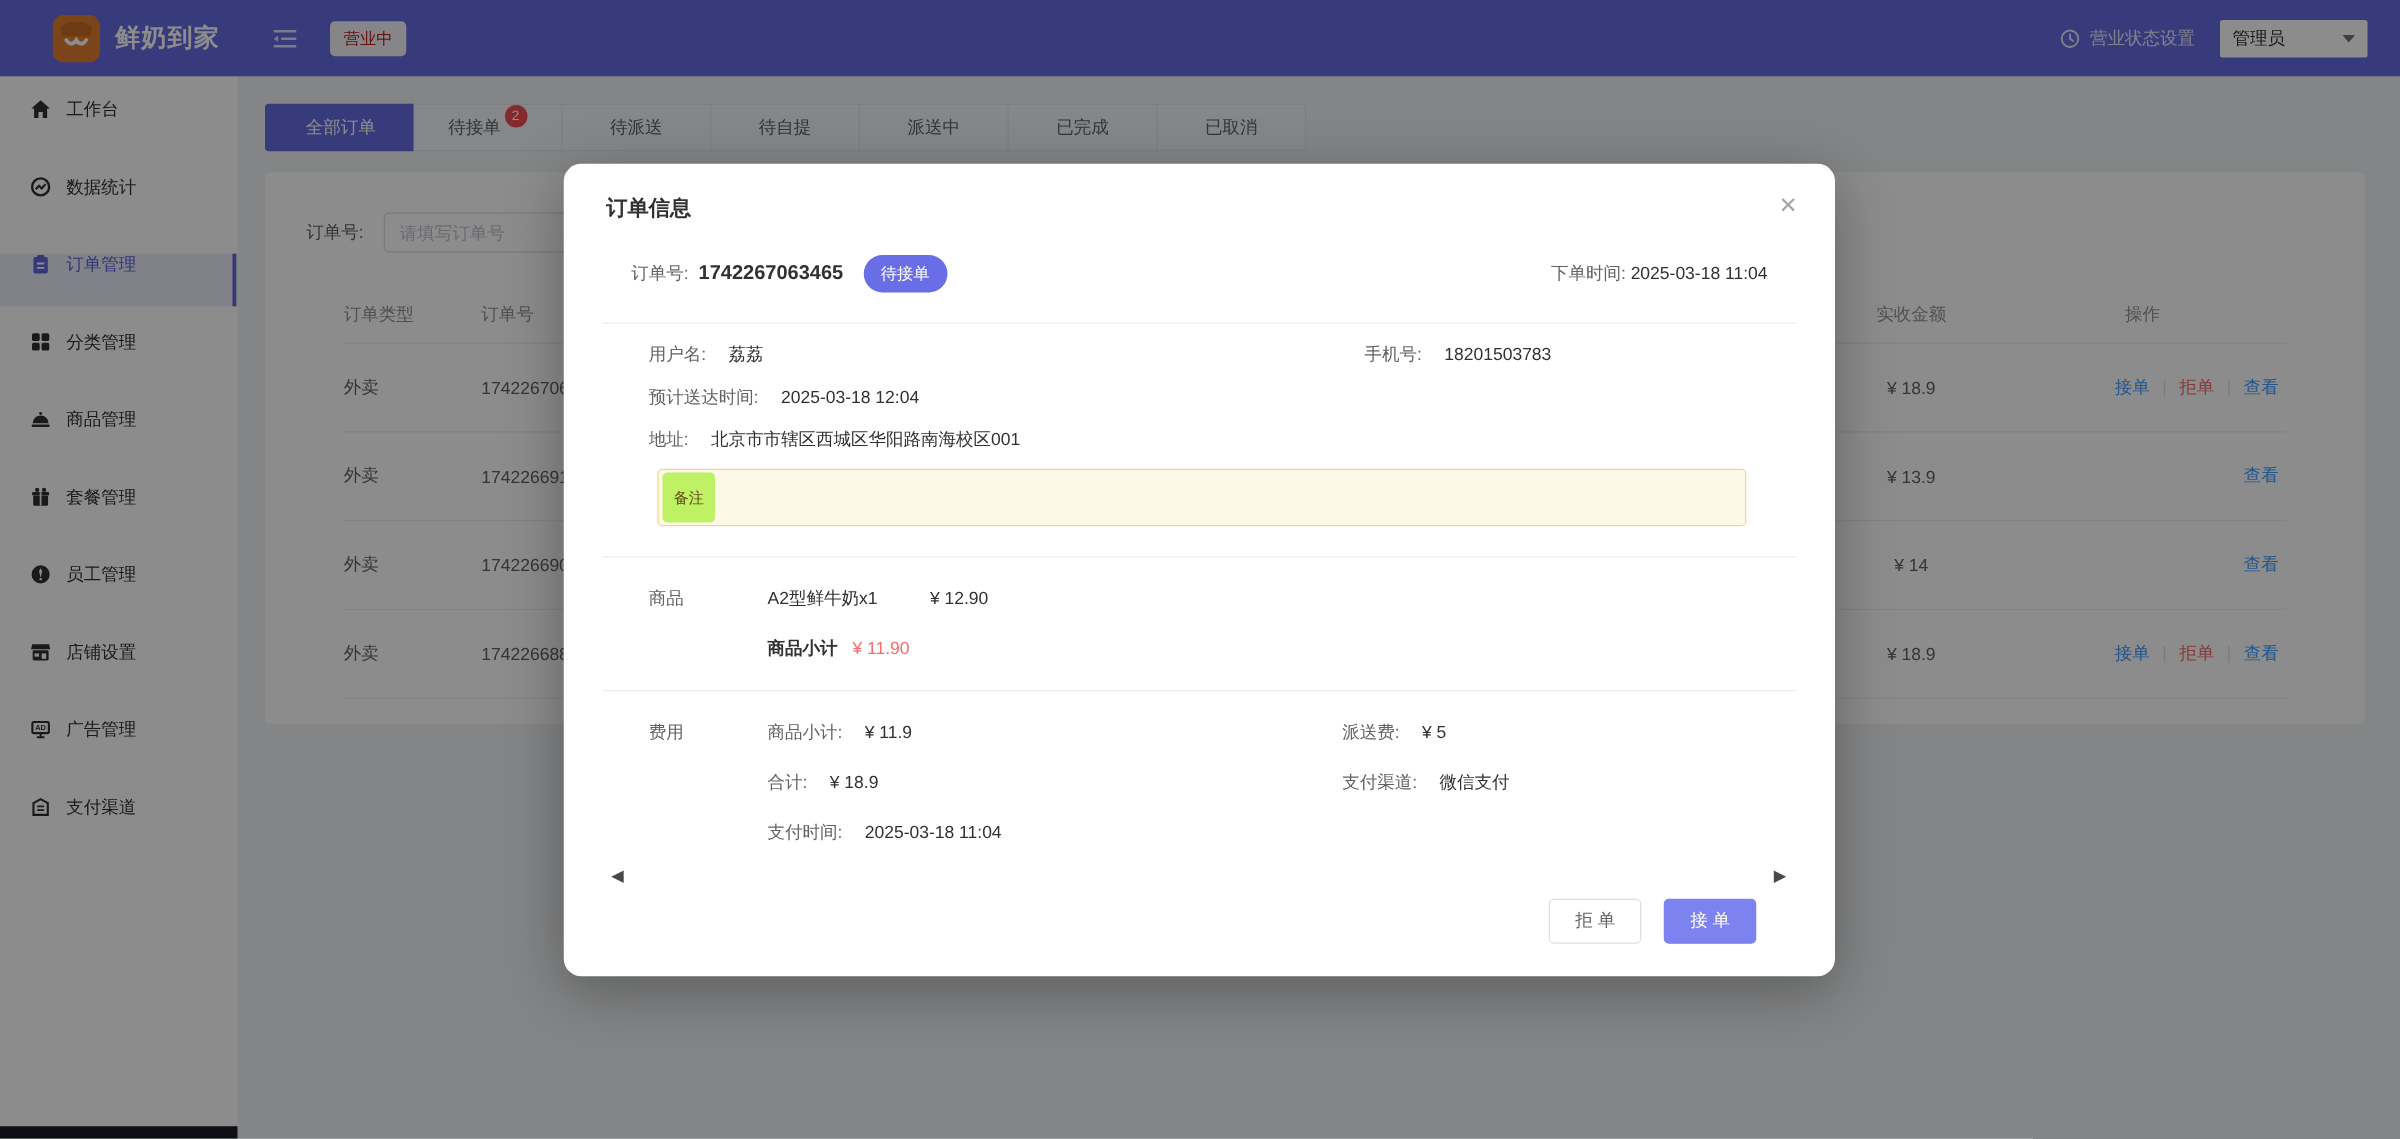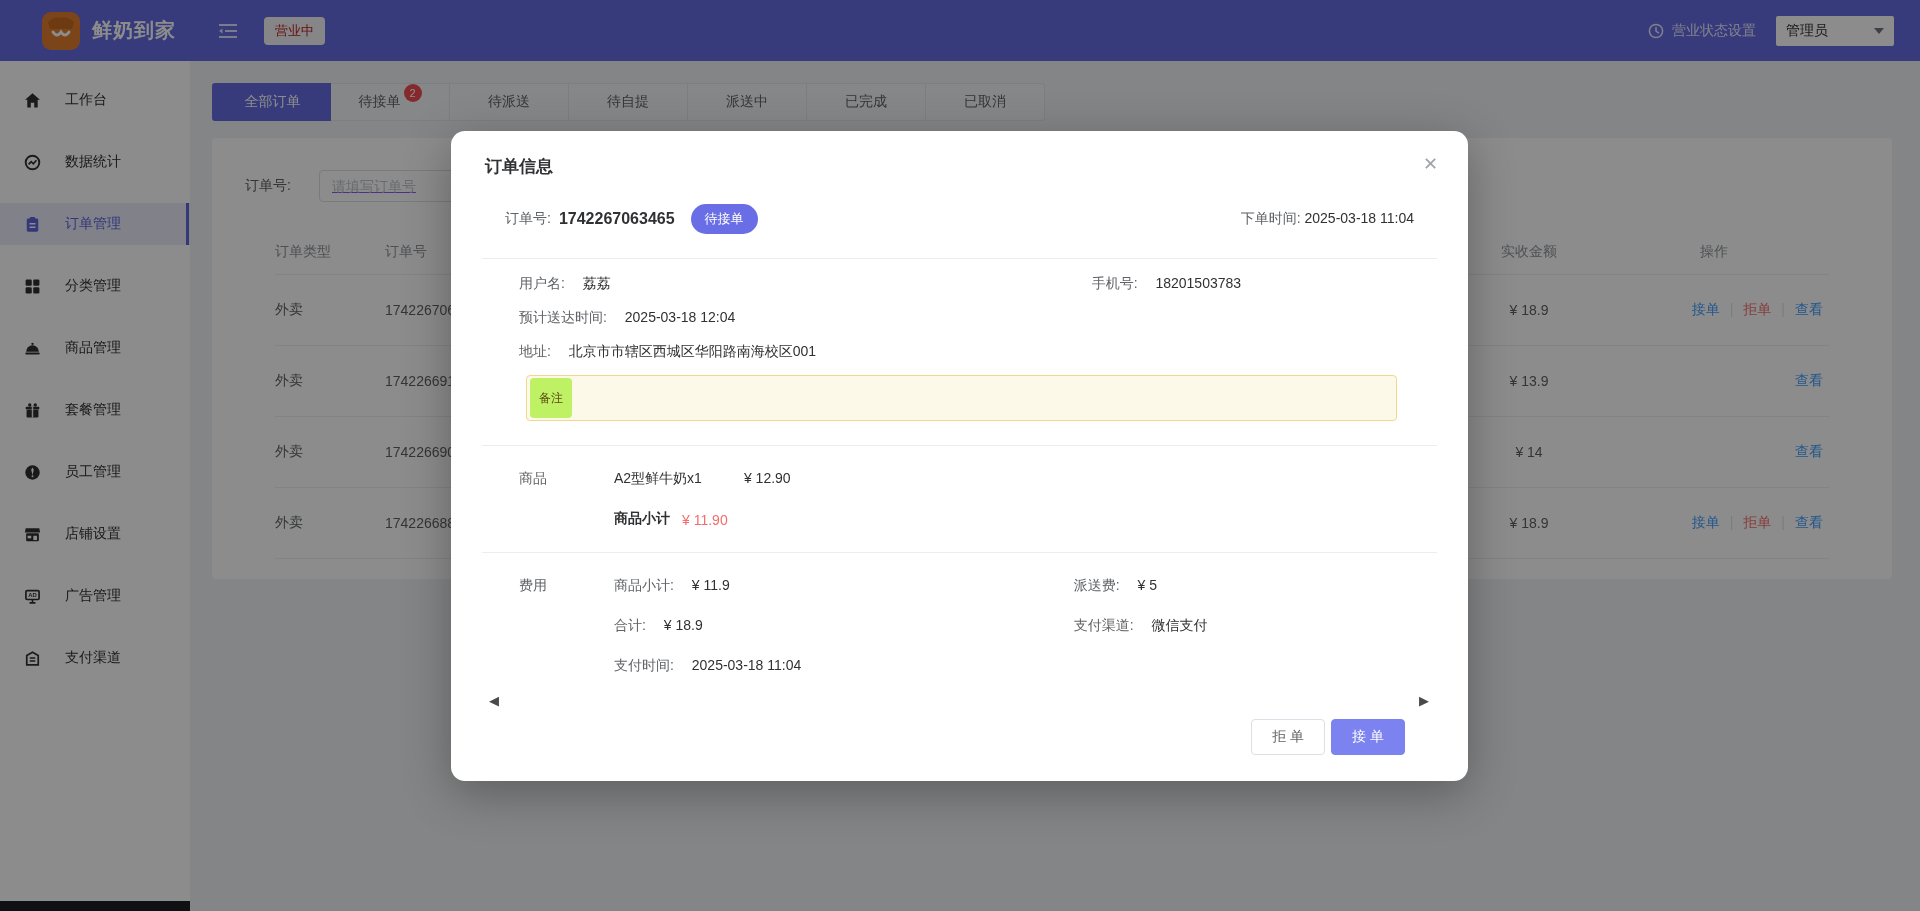--- a/index.html
+++ b/index.html
@@ -21,42 +21,42 @@
   .nav-right { display:flex; align-items:center; color:#e8eaff; font-size:14px; }
   .clock { margin-right:8px; display:flex; align-items:center; }
   .status-text { cursor:pointer; }
   .role-select { width:118px; height:30px; background:#fff; color:#303133; margin-left:20px;
     display:flex; align-items:center; justify-content:space-between; padding:0 10px;
     border-radius:2px; cursor:pointer; }
   .caret { width:0; height:0; border-left:5px solid transparent; border-right:5px solid transparent;
     border-top:6px solid #707580; }
   
   .sidebar { position:absolute; top:61px; left:0; bottom:0; width:190px; background:#fff; padding-top:18px; z-index:5; }
-  .side-item { height:42px; margin-bottom:20px; display:flex; align-items:center;
-    padding-left:24px; gap:24px; font-size:14px; color:#303133; cursor:pointer; position:relative; }
+  .side-item { height:42px; margin-bottom:20px; display:flex; align-items:flex-start;
+    padding-left:24px; gap:12px; font-size:14px; color:#303133; cursor:pointer; position:relative; }
   .side-item svg { width:17px; height:17px; flex:0 0 auto; }
   .side-item.active { background:#e9ebfa; color:#5f66dd; }
   .side-item.active::after { content:""; position:absolute; right:1px; top:0; bottom:0; width:3px; background:#5f66dd; }
   .side-strip { position:absolute; left:0; bottom:0; width:190px; height:10px; background:#1d1e24; z-index:6; }
   
   .content { position:absolute; top:61px; left:190px; right:0; bottom:0; }
   .tabs { display:flex; margin:22px 0 0 22px; }
   .tab { width:119px; height:38px; display:flex; align-items:center; justify-content:center;
     background:#f5f6f8; border:1px solid #e2e5ec; border-left:none; color:#606266; cursor:pointer; }
   .tab:first-child { border-left:3px solid #000000; border-radius:3px 0 0 3px; }
   .tab:last-child { border-radius:0 3px 3px 0; }
   .tab.active { background:#666ce0; border-color:#666ce0; color:#fff; }
   .tab-badge { display:inline-flex; align-items:center; justify-content:center; min-width:18px; height:18px;
     border-radius:9px; background:#f34d50; color:#fff; font-size:11px; margin-left:3px;
     transform:translateY(-9px); }
   .card { margin:17px 28px 0 22px; background:#fff; border-radius:4px; padding:32px 0 20px 0; }
   .filter-row { display:flex; align-items:center; padding-left:33px; }
   .filter-label { color:#606266; }
   .filter-input { width:223px; height:32px; border:1px solid #dcdfe6; border-radius:4px;
-    margin-left:28px; padding:0 12px; font-size:14px; color:#8b5cf6; outline:none;text-decoration:underline; }
+    margin-left:16px; padding:0 12px; font-size:14px; color:#be185d; outline:none; }
   .filter-input::placeholder { color:#c0c4cc; }
   .otable { margin:28px 63px 0 63px; }
   .tr { display:grid; grid-template-columns:110px 270px 1fr 140px 230px; align-items:center; }
   .thead { height:45px; color:#909399; border-bottom:1px solid #ebeef5; }
   .row { height:71px; border-bottom:1px solid #ebeef5; color:#606266; }
   .td.center, .th.center { text-align:center; }
   .td.actions { text-align:right; padding-right:6px; white-space:nowrap; }
   .link { color:#409eff; text-decoration:none; cursor:pointer; }
   .link.danger { color:#f56c6c; }
   .sep { color:#dfe3e8; margin:0 10px; }
@@ -79,30 +79,30 @@
   .u-row { display:grid; grid-template-columns:65% 35%; margin-top:16px; color:#606266; }
   .u-row.first { }
   .pair .val { color:#303133; margin-left:14px; }
   .remark-box { margin:14px 3px 0 7px; height:46px; border:1px solid #f1d78e; background:#fdf9e9;
     border-radius:4px; display:flex; align-items:center; padding:3px; }
   .remark-tag { background:#bef264; color:#5d4813; font-size:12px; height:40px; padding:0 9px;
     display:flex; align-items:center; border-radius:4px; }
   .sec-flex { display:flex; margin-top:24px; }
   .sec-label { width:95px; color:#606266; flex:0 0 auto; }
   .goods-item { display:flex; gap:42px; color:#303133; }
-  .goods-subtotal { margin-top:22px; display:flex; align-items:flex-end; }
+  .goods-subtotal { margin-top:22px; display:flex; align-items:flex-start; }
   .goods-subtotal .st-label { font-weight:700; color:#303133; }
   .red { color:#f56c6c; }
   .goods-subtotal .red { margin-left:12px; }
   .fee-grid { flex:1; display:grid; grid-template-columns:58.5% 41.5%; row-gap:22px; color:#606266; }
   .fee-grid .val { color:#303133; margin-left:14px; }
   .arrows-row { display:flex; justify-content:space-between; padding:0 8px 0 7px; margin-top:18px;
     color:#4a4a4a; font-size:13px; }
   .arrow { cursor:pointer; }
-  .modal-footer { margin-top:auto; display:flex; justify-content:flex-end; gap:6px; padding:0 32px 26px 0; }
+  .modal-footer { margin-top:auto; display:flex; justify-content:flex-end; gap:18px; padding:0 32px 26px 0; }
   .btn { height:36px; padding:0 20px; border-radius:4px; font-size:14px; display:flex; align-items:center;
     cursor:pointer; border:1px solid #dcdfe6; background:#fff; color:#606266; }
   .btn.primary { background:#7c82f0; border-color:#7c82f0; color:#fff; }
 </style>
 </head>
 <body>
 
 <header class="navbar">
   <div class="nav-left">
     <span class="logo">

